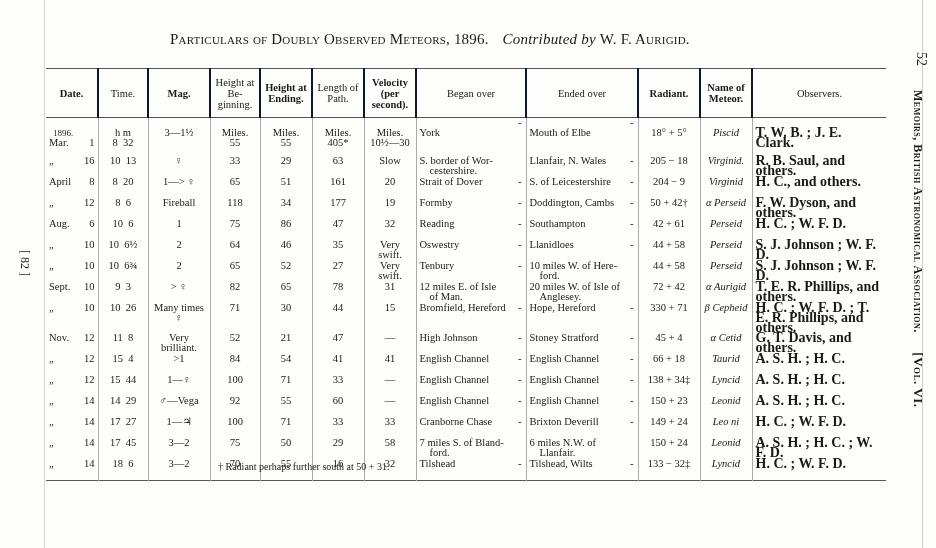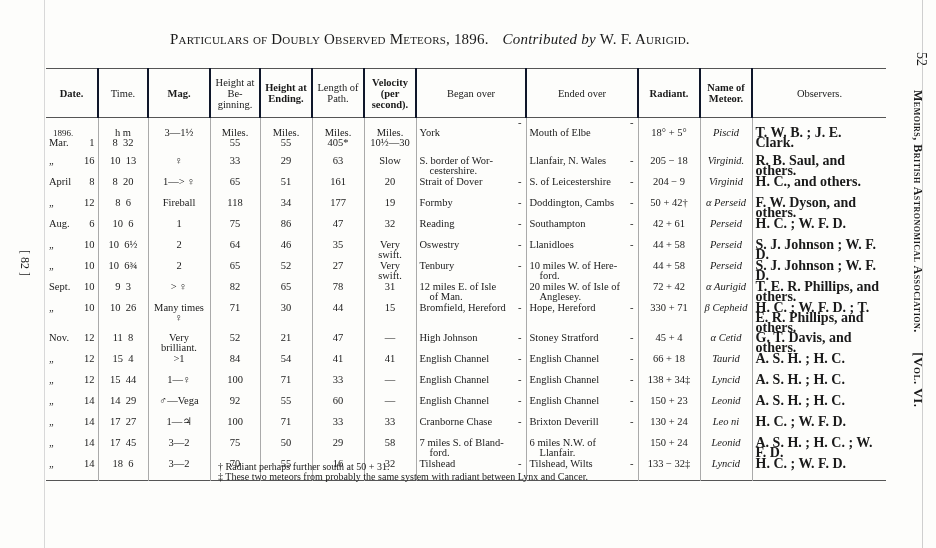--- a/index.html
+++ b/index.html
@@ -306,21 +306,21 @@
         <tr>
           <td><span>„</span> <span style="float:right">14</span></td>
           <td class="c"><span>17</span>&nbsp;&nbsp;<span>27</span></td>
           <td class="c wrap"><span>1—♃</span></td>
           <td class="c"><span>100</span></td>
           <td class="c"><span>71</span></td>
           <td class="c"><span>33</span></td>
           <td class="c wrap"><span>33</span></td>
           <td class="place"><span>Cranborne Chase</span><span class="dash">-</span></td>
           <td class="place"><span>Brixton Deverill</span><span class="dash">-</span></td>
-          <td class="c"><span>130 + 24</span></td>
+          <td class="c"><span>149 + 24</span></td>
           <td class="it"><span>Leo ni</span></td>
           <td class="obs wrap"><span>H. C. ; W. F. D.</span></td>
         </tr>
         <tr>
           <td><span>„</span> <span style="float:right">14</span></td>
           <td class="c"><span>17</span>&nbsp;&nbsp;<span>45</span></td>
           <td class="c wrap"><span>3—2</span></td>
           <td class="c"><span>75</span></td>
           <td class="c"><span>50</span></td>
           <td class="c"><span>29</span></td>
@@ -344,14 +344,13 @@
           <td class="c"><span>133 − 32‡</span></td>
           <td class="it"><span>Lyncid</span></td>
           <td class="obs wrap"><span>H. C. ; W. F. D.</span></td>
         </tr>
       </tbody>
   </table>
 </div>
 
 <div class="footnotes">
   <div>† Radiant perhaps further south at 50 + 31.</div>
-  <div>‡ These two meteors from probably the same system with radiant between Lynx and Cancer.</div>
 </div>
 
 </body></html>

